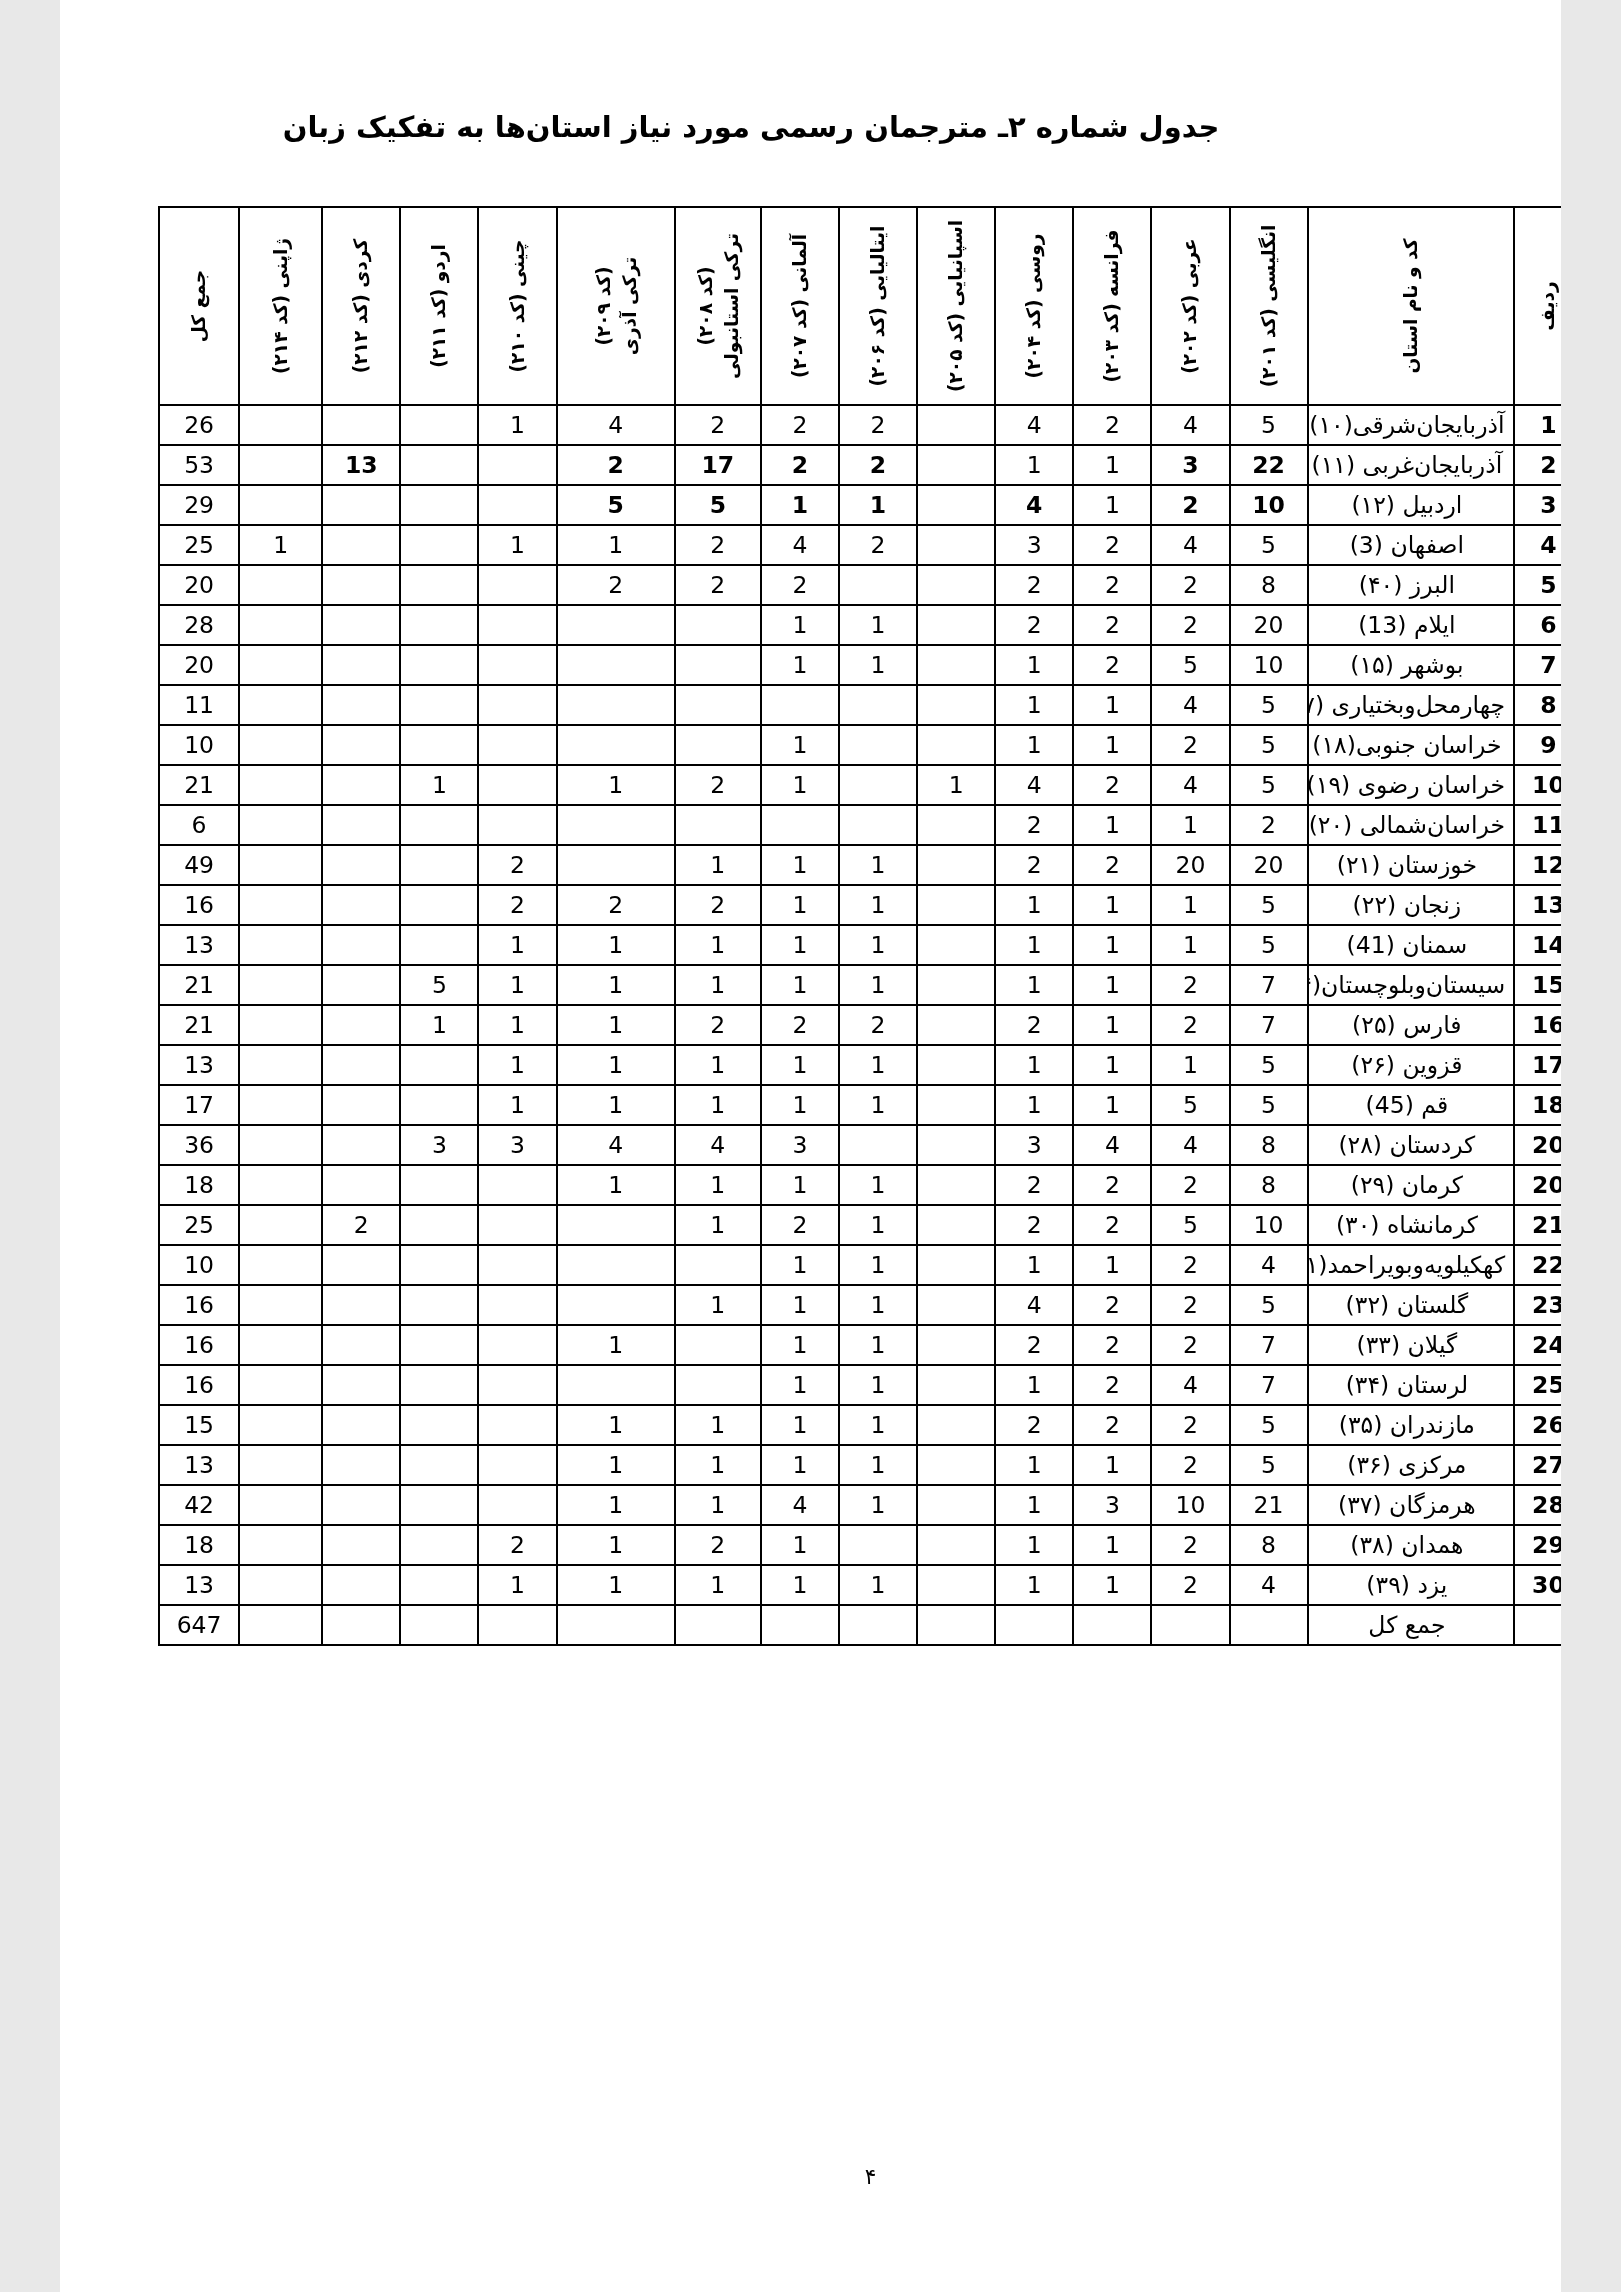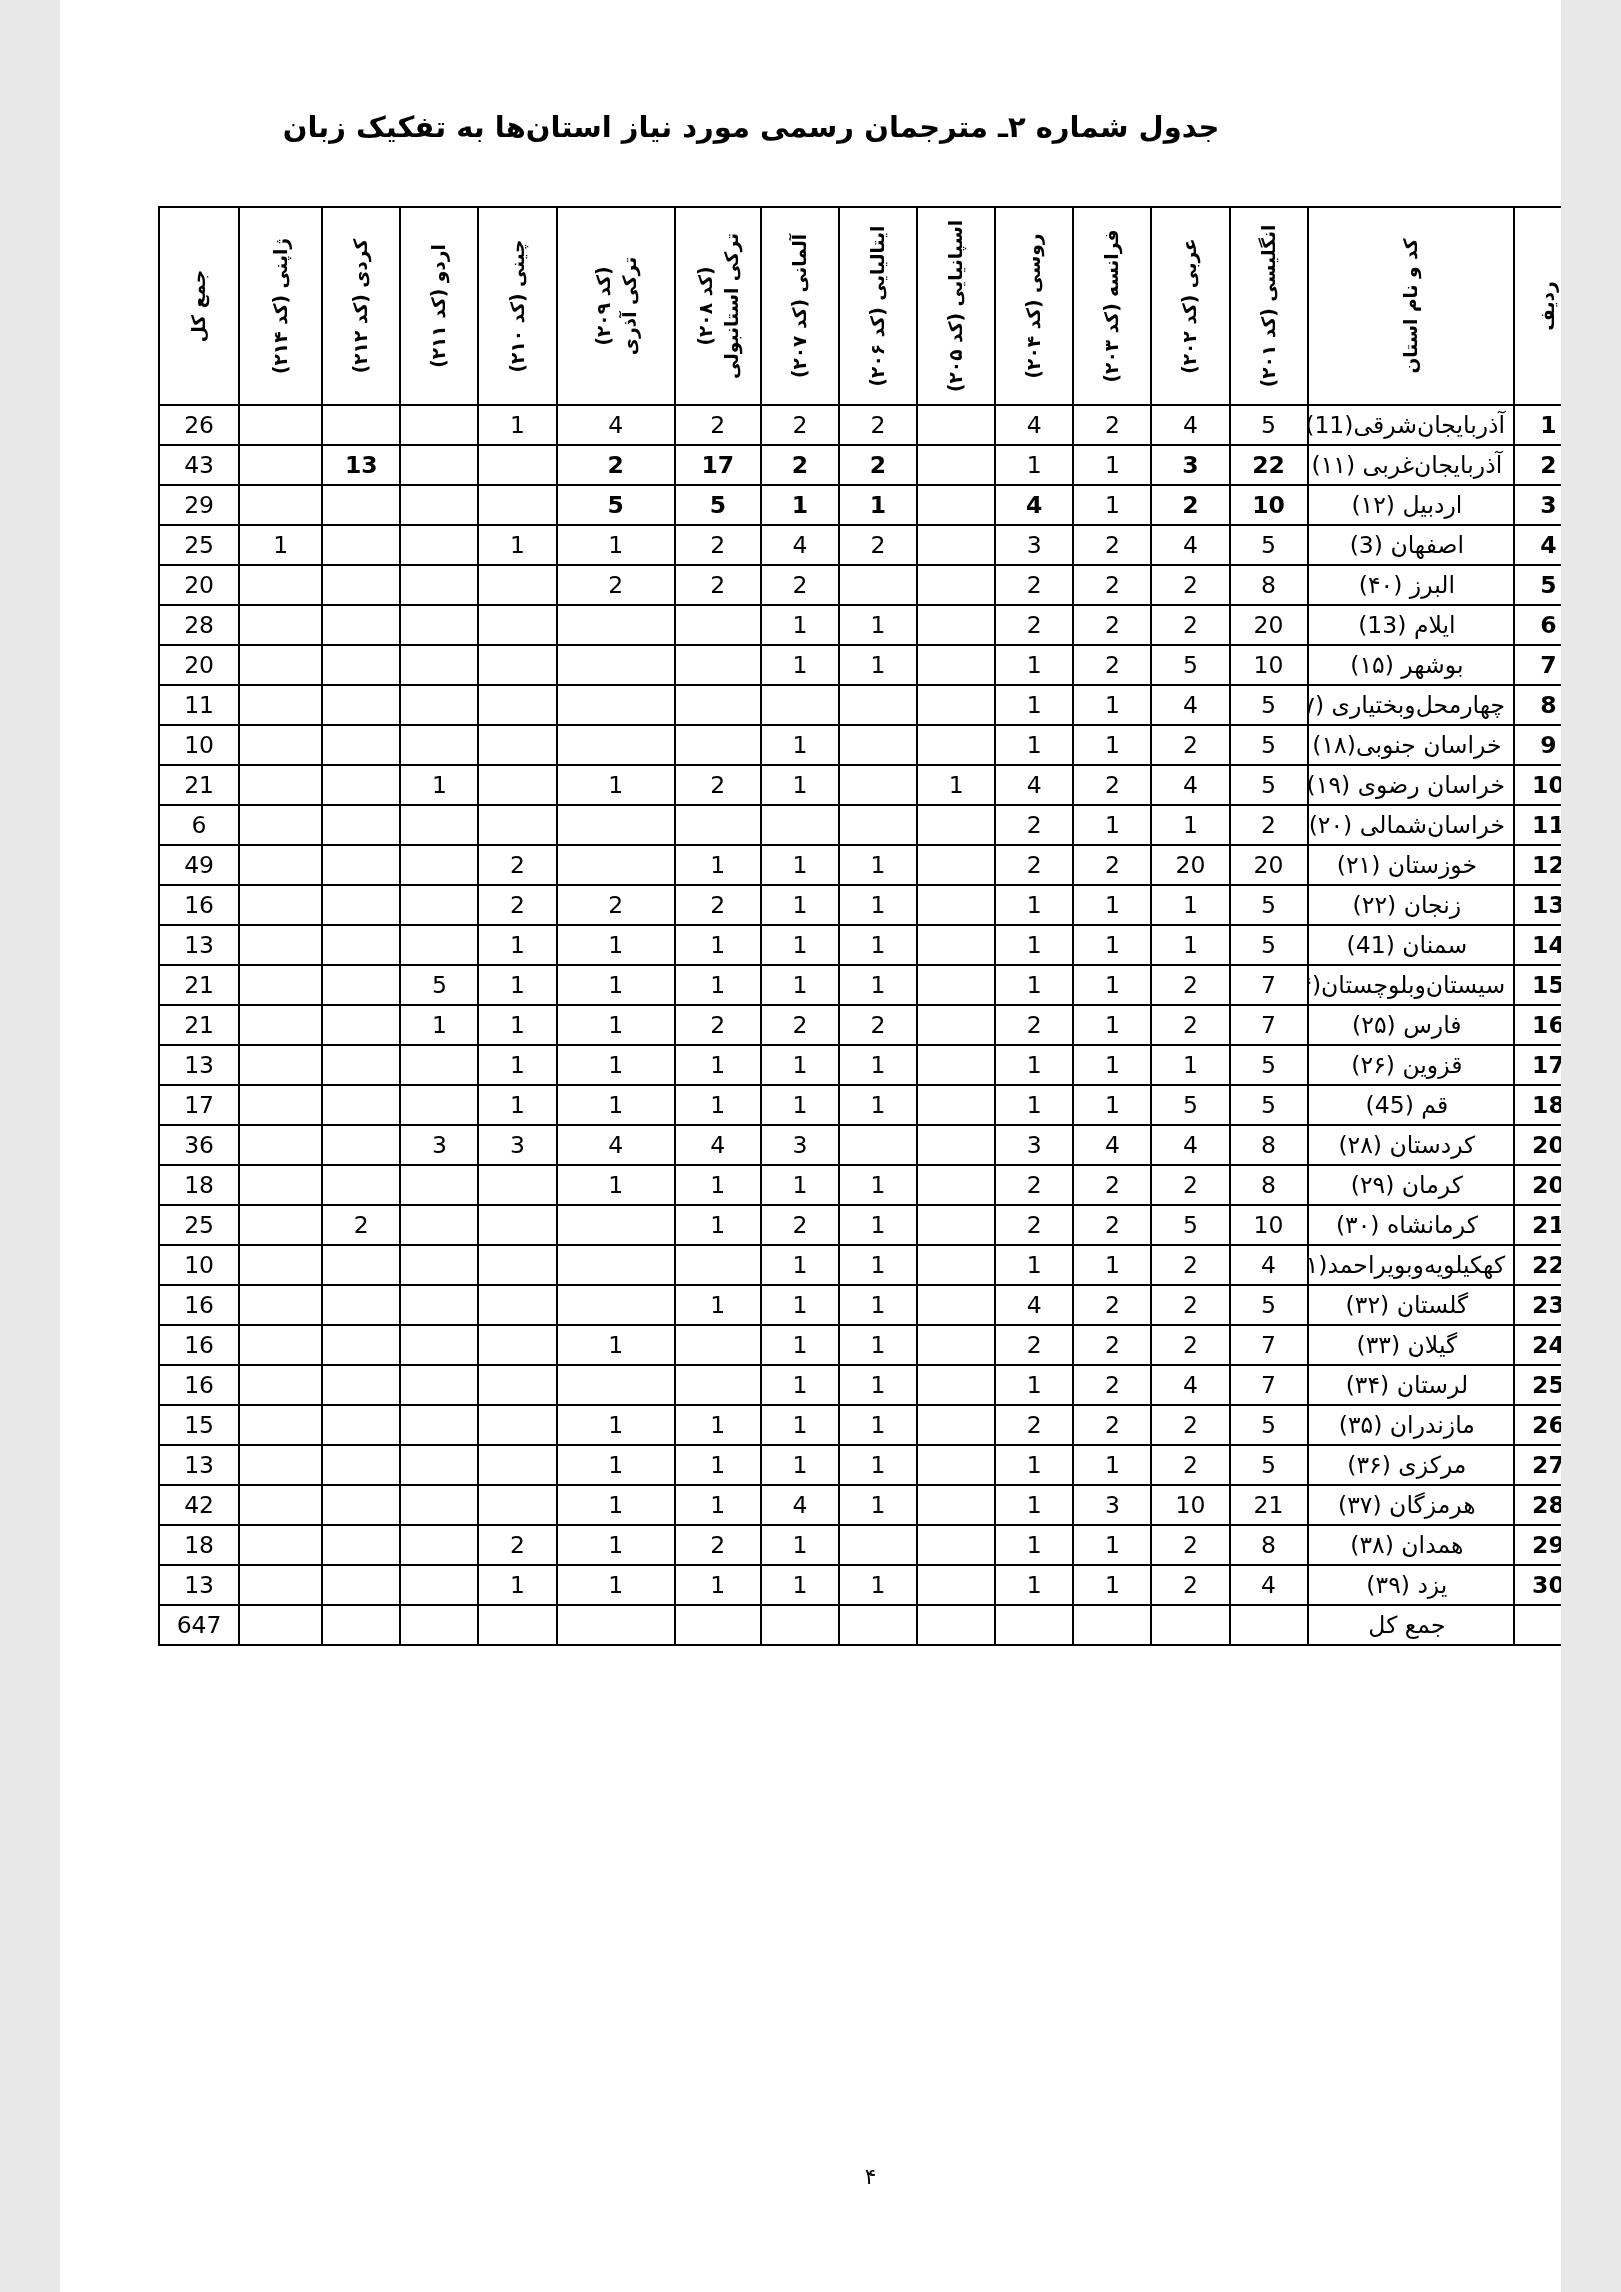--- a/index.html
+++ b/index.html
@@ -187,21 +187,21 @@
           <th>
             <div class="vh">
               <span class="l">جمع کل</span>
             </div>
           </th>
         </tr>
     </thead>
     <tbody id="table-body">
         <tr>
           <td class="rownum">1</td>
-          <td class="pname">آذربایجان‌شرقی(11)</td>
+          <td class="pname">آذربایجان‌شرقی(۱۰)</td>
           <td>5</td>
           <td>4</td>
           <td>2</td>
           <td>4</td>
           <td></td>
           <td>2</td>
           <td>2</td>
           <td>2</td>
           <td>4</td>
           <td>1</td>
@@ -219,21 +219,21 @@
           <td>1</td>
           <td></td>
           <td class="b">2</td>
           <td class="b">2</td>
           <td class="b">17</td>
           <td class="b">2</td>
           <td></td>
           <td></td>
           <td class="b">13</td>
           <td></td>
-          <td>43</td>
+          <td>53</td>
         </tr>
         <tr>
           <td class="rownum">3</td>
           <td class="pname">اردبیل (۱۲)</td>
           <td class="b">10</td>
           <td class="b">2</td>
           <td>1</td>
           <td class="b">4</td>
           <td></td>
           <td class="b">1</td>

